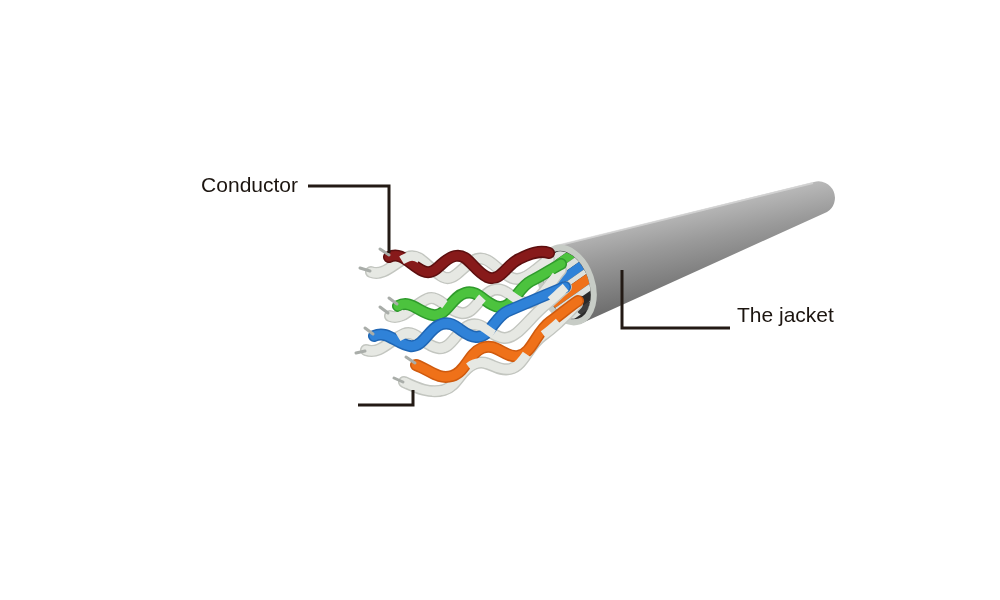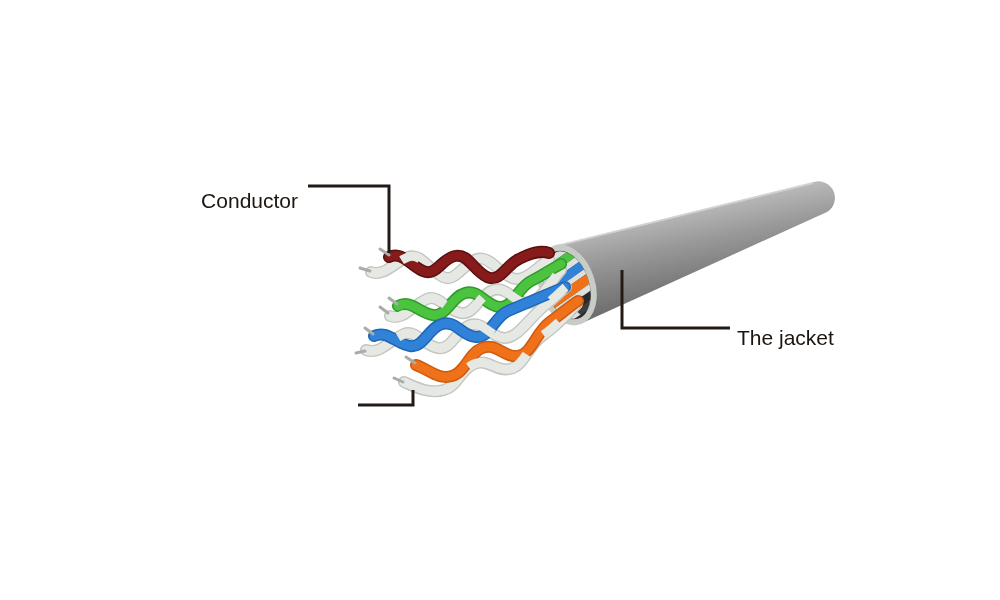--- a/index.html
+++ b/index.html
@@ -10,21 +10,21 @@
     position:relative;overflow:hidden;
   }
   .stage{position:absolute;inset:0;}
   .label{
     position:absolute;
     font-size:21px;
     line-height:22px;
     color:#1c1510;
     white-space:nowrap;
   }
-  .label.right{text-align:right;margin-top:16px;}
+  .label.right{text-align:right;}
   svg{position:absolute;left:0;top:0;}
 </style>
 </head>
 <body>
 
 <div class="stage">
 
   <svg width="1000" height="600" viewBox="0 0 1000 600">
     <defs>
       <linearGradient id="jacketGrad" gradientUnits="userSpaceOnUse" x1="690" y1="185" x2="715" y2="305">
@@ -108,15 +108,15 @@
     <g fill="none" stroke-width="3">
       <polyline points="308,186 389,186 389,253" stroke="#231a15"></polyline>
       <polyline points="358,405 413,405 413,390" stroke="#231a15"></polyline>
       <polyline points="622,270 622,328 730,328" stroke="#231a15"></polyline>
     </g>
   </svg>
 
   <div class="label right" style="right:702px;top:174px;">Conductor</div>
 
 
-  <div class="label" style="left:737px;top:327px;">The jacket</div>
+  <div class="label" style="left:737px;top:304px;">The jacket</div>
 
 </div>
 
 </body></html>

